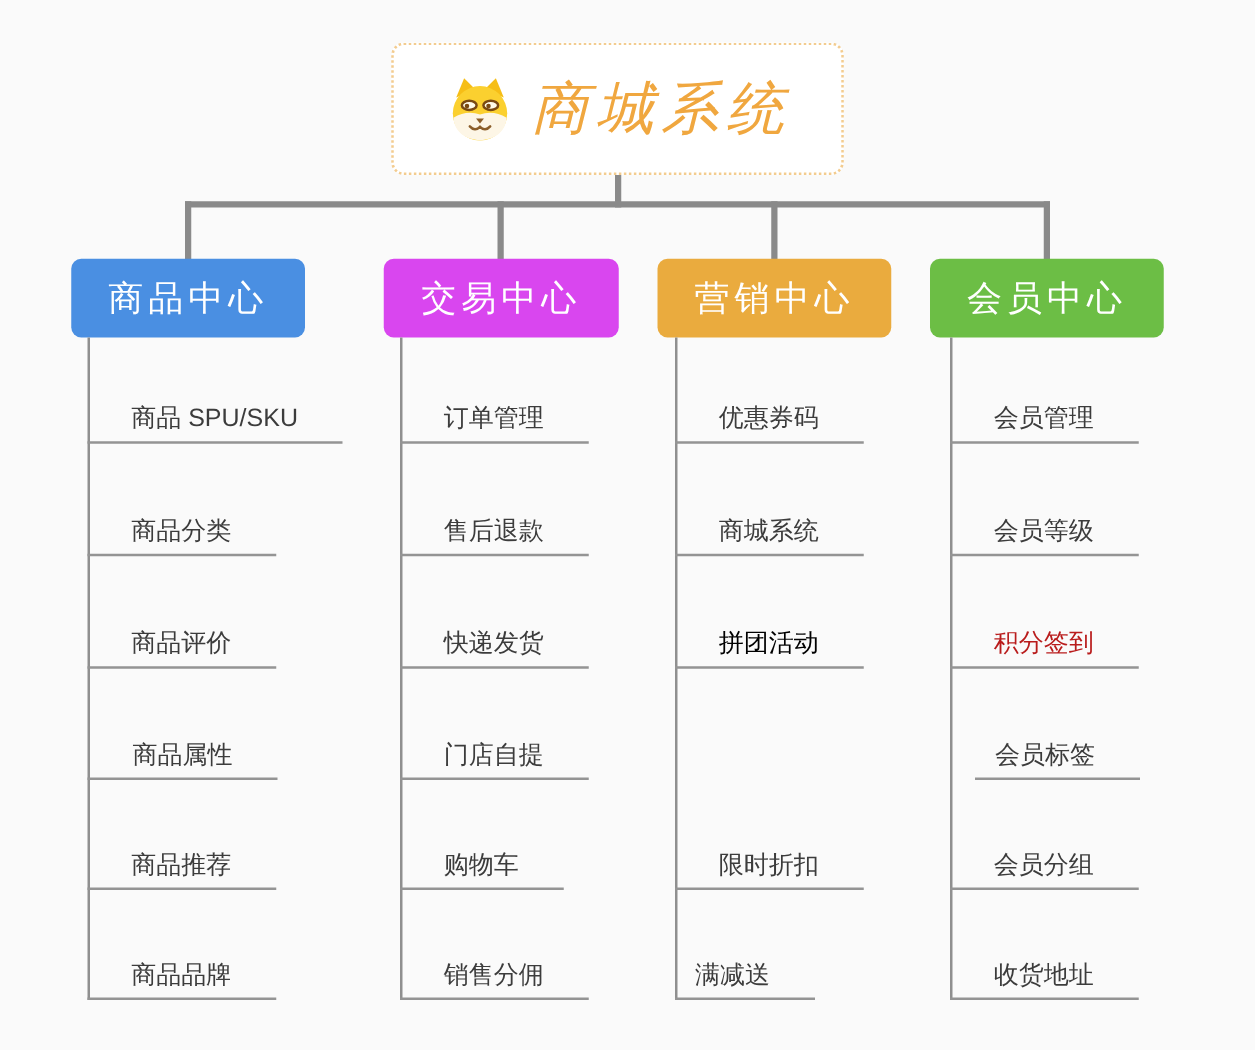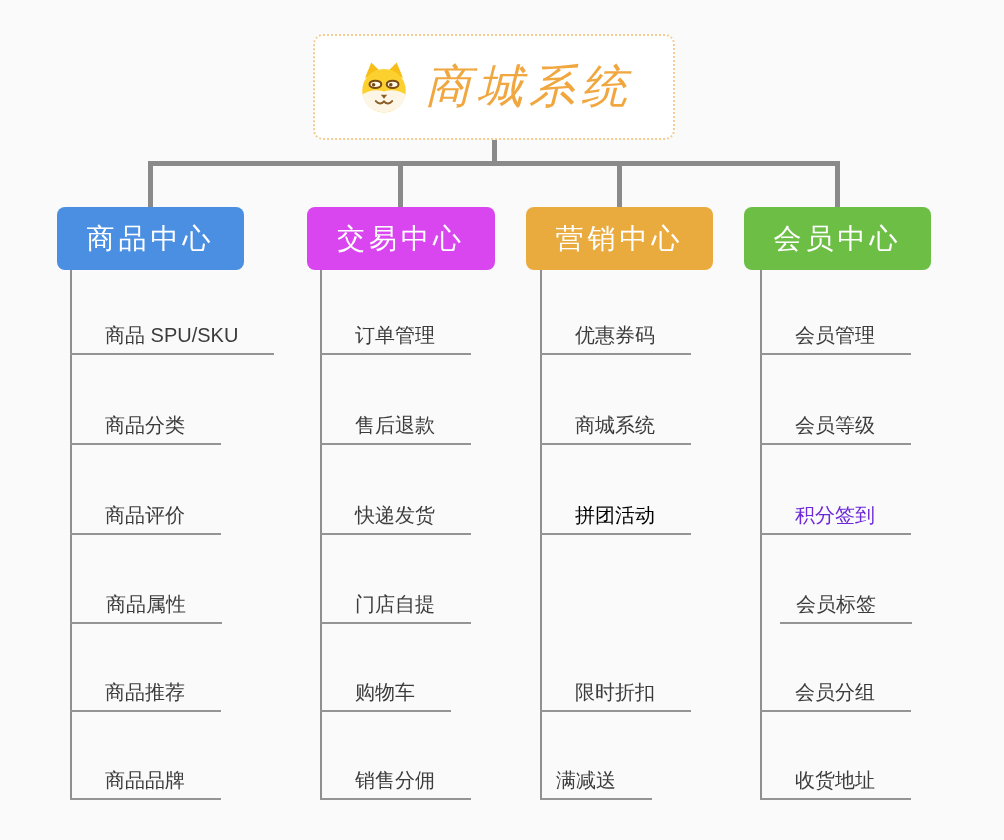--- a/index.html
+++ b/index.html
@@ -99,18 +99,18 @@
   <div class="item" style="left: 320px; top: 764px; color: rgb(60, 60, 60); border-color: rgb(148, 148, 148);">销售分佣</div>
 
   <div class="item" style="left: 540px; top: 319px; color: rgb(60, 60, 60); border-color: rgb(148, 148, 148);">优惠券码</div>
   <div class="item" style="left: 540px; top: 409px; color: rgb(60, 60, 60); border-color: rgb(148, 148, 148);">商城系统</div>
   <div class="item" style="left: 540px; top: 499px; color: #000000; border-color: rgb(148, 148, 148);">拼团活动</div>
   <div class="item" style="left: 540px; top: 676px; color: rgb(60, 60, 60); border-color: rgb(148, 148, 148);">限时折扣</div>
   <div class="item" style="left: 540px; top: 764px; color: rgb(60, 60, 60); border-color: rgb(148, 148, 148); padding-left: 16px;">满减送</div>
 
   <div class="item" style="left: 760px; top: 319px; color: rgb(60, 60, 60); border-color: rgb(148, 148, 148);">会员管理</div>
   <div class="item" style="left: 760px; top: 409px; color: rgb(60, 60, 60); border-color: rgb(148, 148, 148);">会员等级</div>
-  <div class="item" style="left: 760px; top: 499px; color: #6d28d9; border-color: rgb(148, 148, 148);">积分签到</div>
+  <div class="item" style="left: 760px; top: 499px; color: #b91c1c; border-color: rgb(148, 148, 148);">积分签到</div>
   <div class="item" style="left: 780px; top: 588px; color: rgb(60, 60, 60); border-color: rgb(148, 148, 148); padding-left: 16px;">会员标签</div>
   <div class="item" style="left: 760px; top: 676px; color: rgb(60, 60, 60); border-color: rgb(148, 148, 148);">会员分组</div>
   <div class="item" style="left: 760px; top: 764px; color: rgb(60, 60, 60); border-color: rgb(148, 148, 148);">收货地址</div>
 
 </div>
 
 </body></html>

